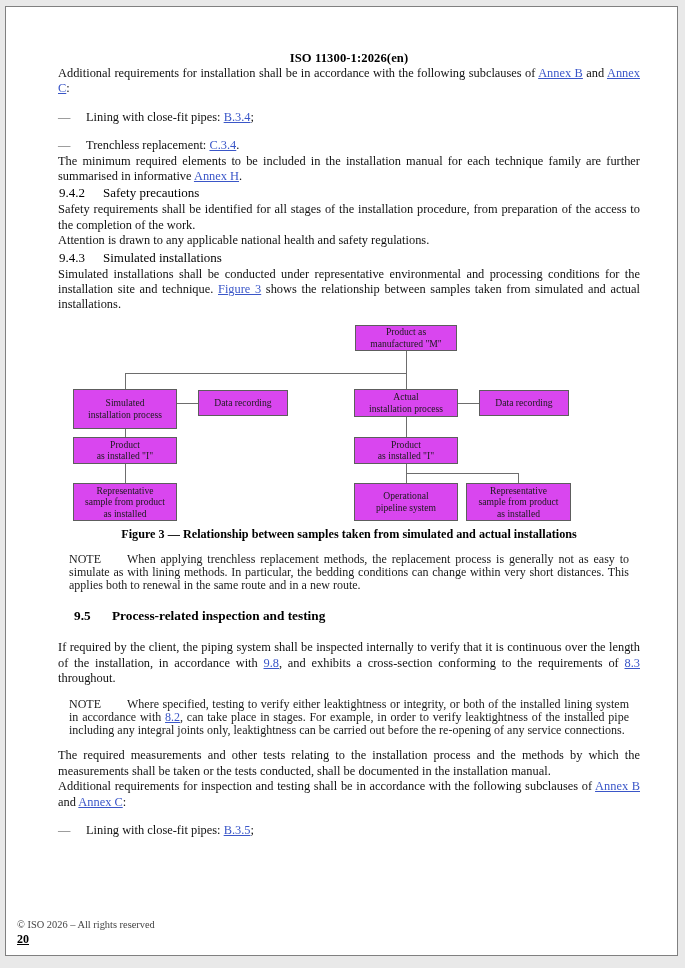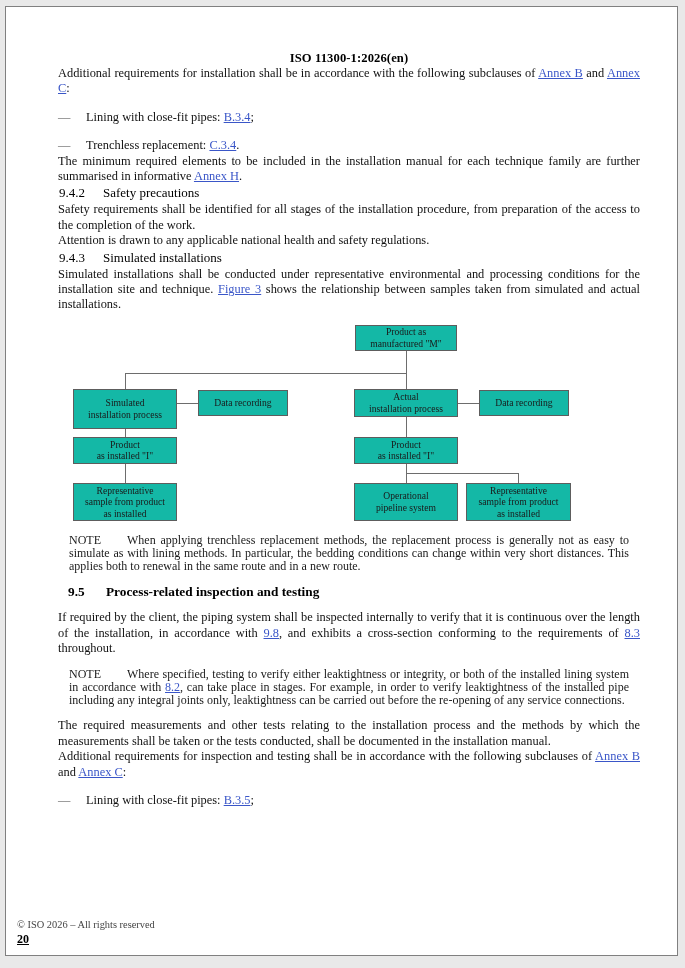--- a/index.html
+++ b/index.html
@@ -74,21 +74,21 @@
     padding: 0;
   }
   h3.heading .num {
     display: inline-block;
     min-width: 44px;
   }
   h2.heading-major {
     font-size: 13.3px;
     font-weight: bold;
     color: #000;
-    margin: 10px;
+    margin: 16px;
     padding: 0;
   }
   h2.heading-major .num {
     display: inline-block;
     min-width: 38px;
   }
 
   ul.dashlist {
     list-style: none;
     margin: 0;
@@ -130,21 +130,21 @@
     position: absolute;
     left: 0;
     top: 0;
     width: 582px;
     height: 200px;
   }
   .box {
     position: absolute;
     box-sizing: border-box;
     border: 1px solid #5d5d5d;
-    background: #14b8a6;
+    background: #d946ef;
     font-size: 9.6px;
     line-height: 11.4px;
     color: #1a1a1a;
     text-align: center;
     display: flex;
     align-items: center;
     justify-content: center;
     z-index: 2;
   }
   .ln {
@@ -250,20 +250,21 @@
 
           <div class="box" style="left:15px; top:160px; width:104px; height:38px;">Representative<br>sample from product<br>as installed</div>
 
           <div class="box" style="left:296px; top:160px; width:104px; height:38px;">Operational<br>pipeline system</div>
 
           <div class="box" style="left:408px; top:160px; width:105px; height:38px;">Representative<br>sample from product<br>as installed</div>
 
         </div>
       </div>
 
+      <div class="fig-caption">Figure 3 — Relationship between samples taken from simulated and actual installations</div>
 
       <p class="note sp-20"><span class="note-label">NOTE</span><span>When applying trenchless replacement methods, the replacement process is generally not as easy to simulate as with lining methods. In particular, the bedding conditions can change within very short distances. This applies both to renewal in the same route and in a new route.</span></p>
 
       <h2 class="heading-major sp-18"><span class="num">9.5</span><span>Process-related inspection and testing</span></h2>
 
       <p class="para sp-15"><span>If required by the client, the piping system shall be inspected internally to verify that it is continuous over the length of the installation, in accordance with </span><a class="xref" href="#">9.8</a><span>, and exhibits a cross-section conforming to the requirements of </span><a class="xref" href="#">8.3</a><span> throughout.</span></p>
 
       <p class="note sp-16"><span class="note-label">NOTE</span><span>Where specified, testing to verify either leaktightness or integrity, or both of the installed lining system in accordance with </span><a class="xref" href="#">8.2</a><span>, can take place in stages. For example, in order to verify leaktightness of the installed pipe including any integral joints only, leaktightness can be carried out before the re-opening of any service connections.</span></p>
 
       <p class="para sp-16">The required measurements and other tests relating to the installation process and the methods by which the measurements shall be taken or the tests conducted, shall be documented in the installation manual.</p>

